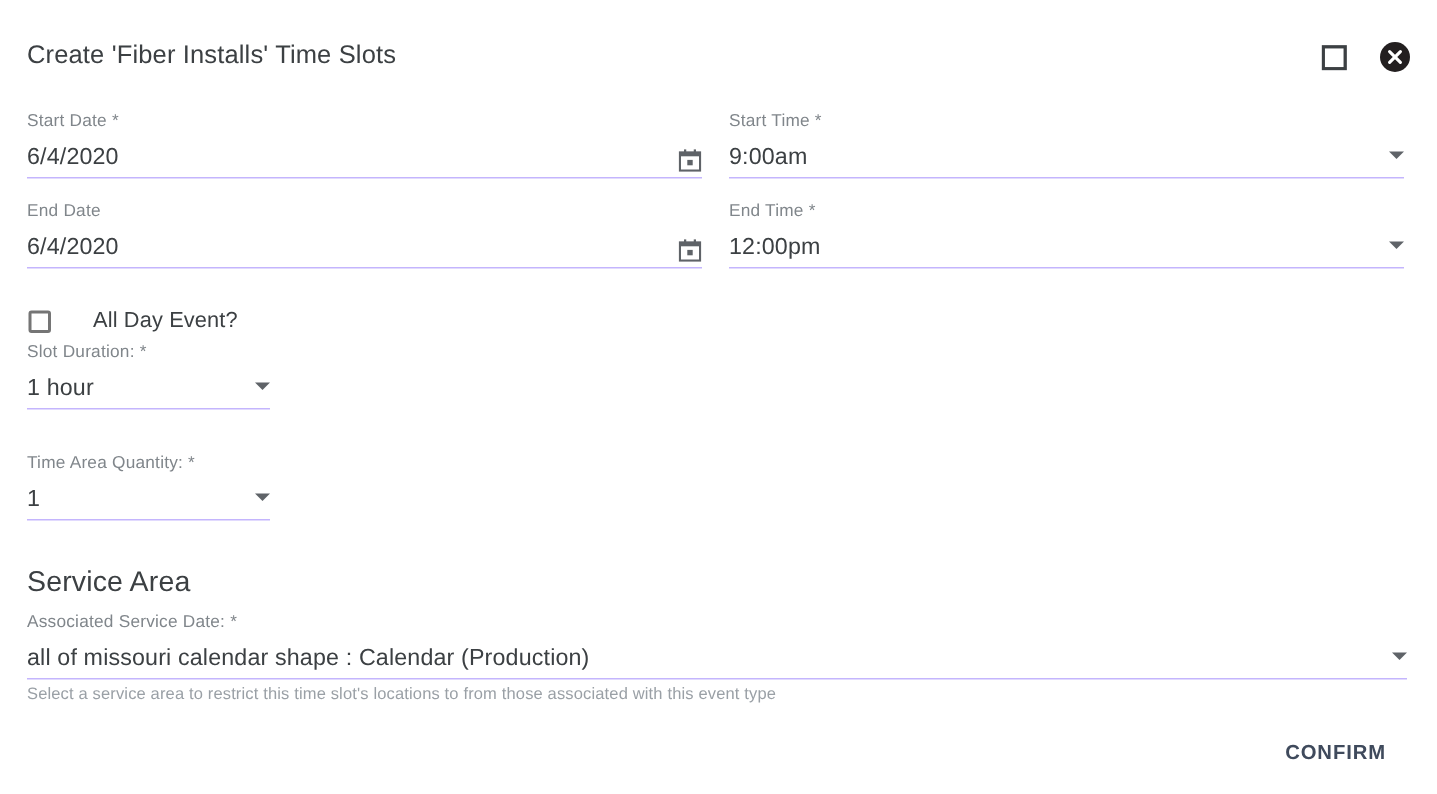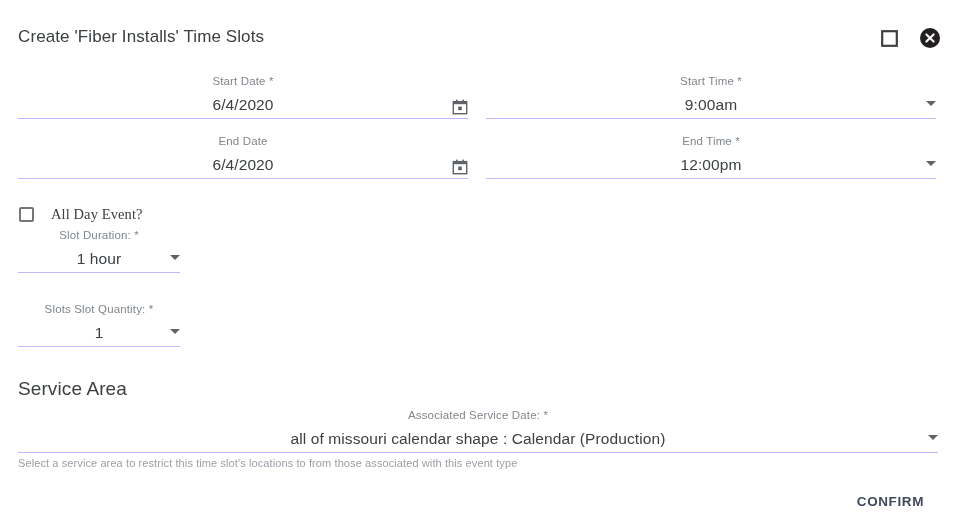--- a/index.html
+++ b/index.html
@@ -64,21 +64,20 @@
   .form-area {
     position: absolute;
     left: 0;
     top: 70px;
     width: 958px;
   }
 
   .field {
     position: absolute;
     box-sizing: border-box;
-    text-align: center;
   }
   .field-label {
     font-size: 11.5px;
     color: #80868b;
     line-height: 14px;
     letter-spacing: .15px;
     white-space: nowrap;
     display: block;
   }
   .field-control {
@@ -136,23 +135,22 @@
   
   #f-service-area { left: 18px; top: 338px; width: 920px; }
 
   
   .checkbox-row {
     position: absolute;
     left: 19px;
     top: 136px;
     display: flex;
     align-items: center;
-    gap: 17px;
+    gap: 28px;
     cursor: pointer;
-    font-family: Liberation Serif, serif;
   }
   .checkbox-box {
     width: 15px;
     height: 15px;
     border: 2px solid #757575;
     border-radius: 2px;
     box-sizing: border-box;
     background: #fff;
     flex: 0 0 auto;
   }
@@ -299,21 +297,21 @@
       <span class="field-label">Slot Duration: *</span>
       <div class="field-control">
         <span class="field-value">1 hour</span>
         <span class="adorn">
           <span class="caret"></span>
         </span>
       </div>
     </div>
 
     <div class="field" id="f-slot-qty">
-      <span class="field-label">Slots Slot Quantity: *</span>
+      <span class="field-label">Time Area Quantity: *</span>
       <div class="field-control">
         <span class="field-value">1</span>
         <span class="adorn">
           <span class="caret"></span>
         </span>
       </div>
     </div>
 
     <div class="section-heading">Service Area</div>
 

